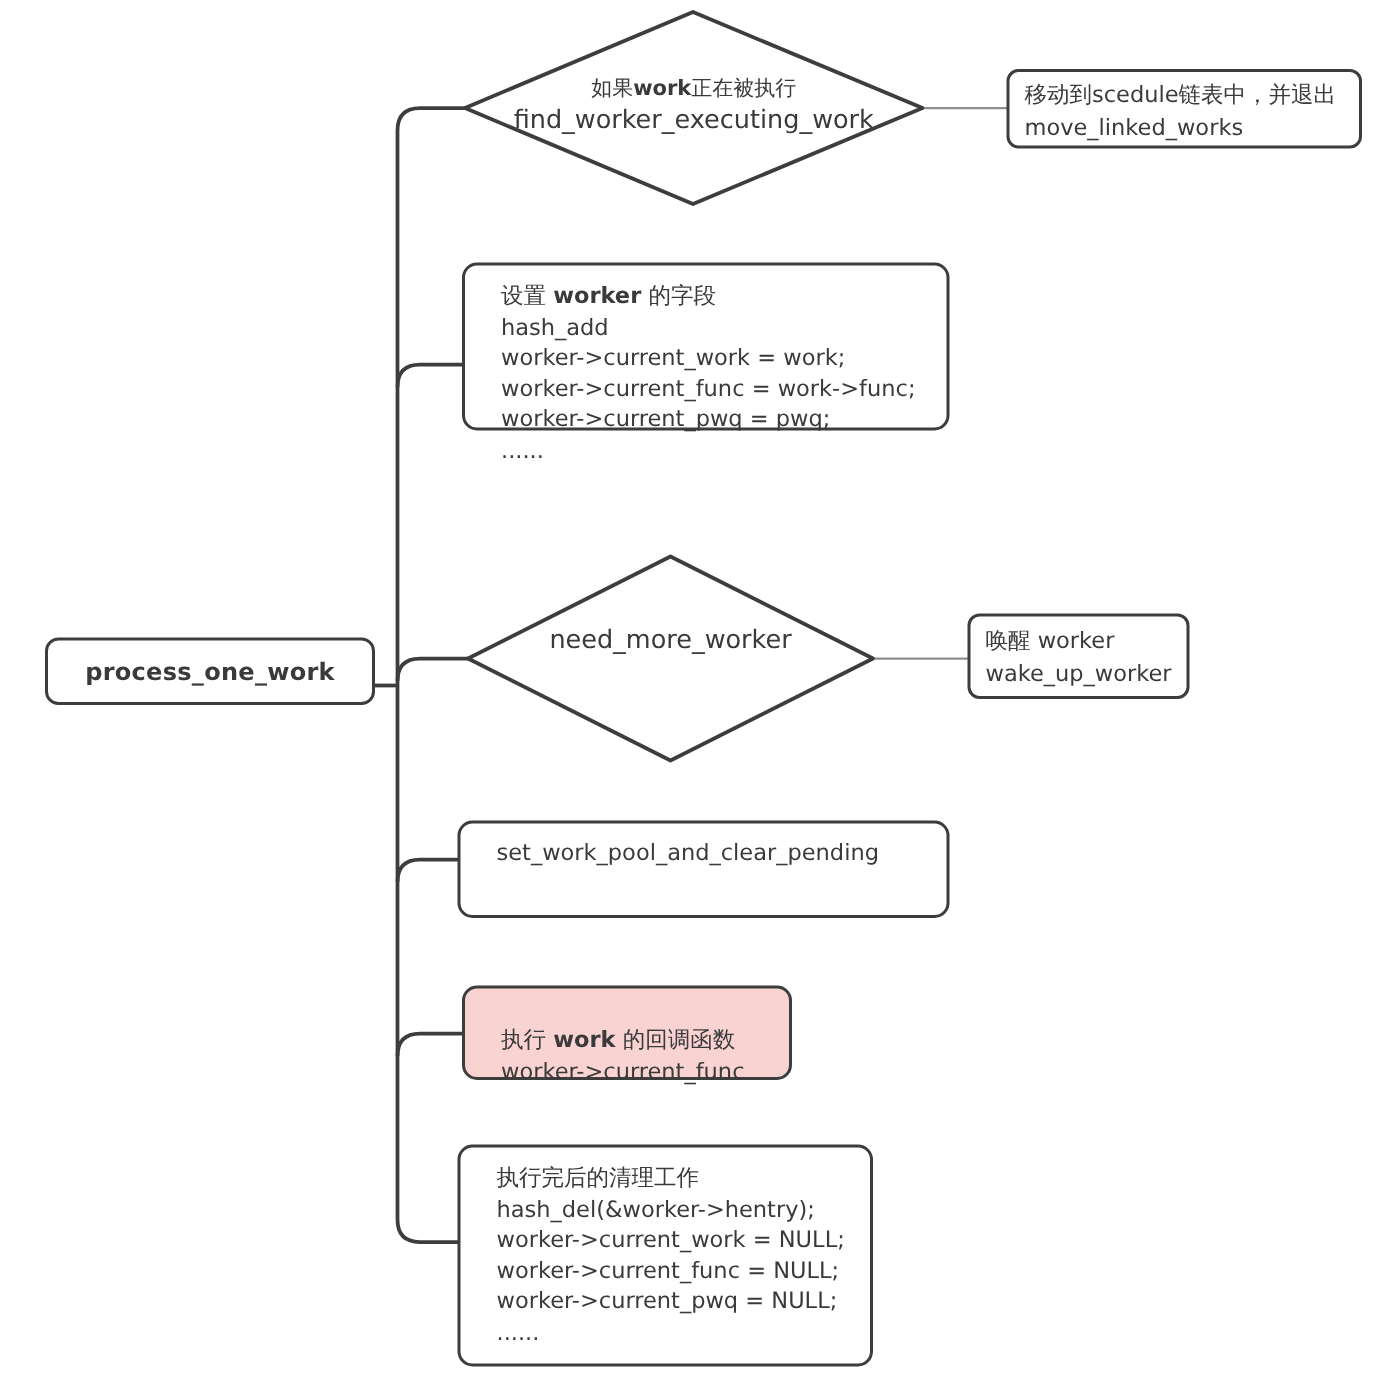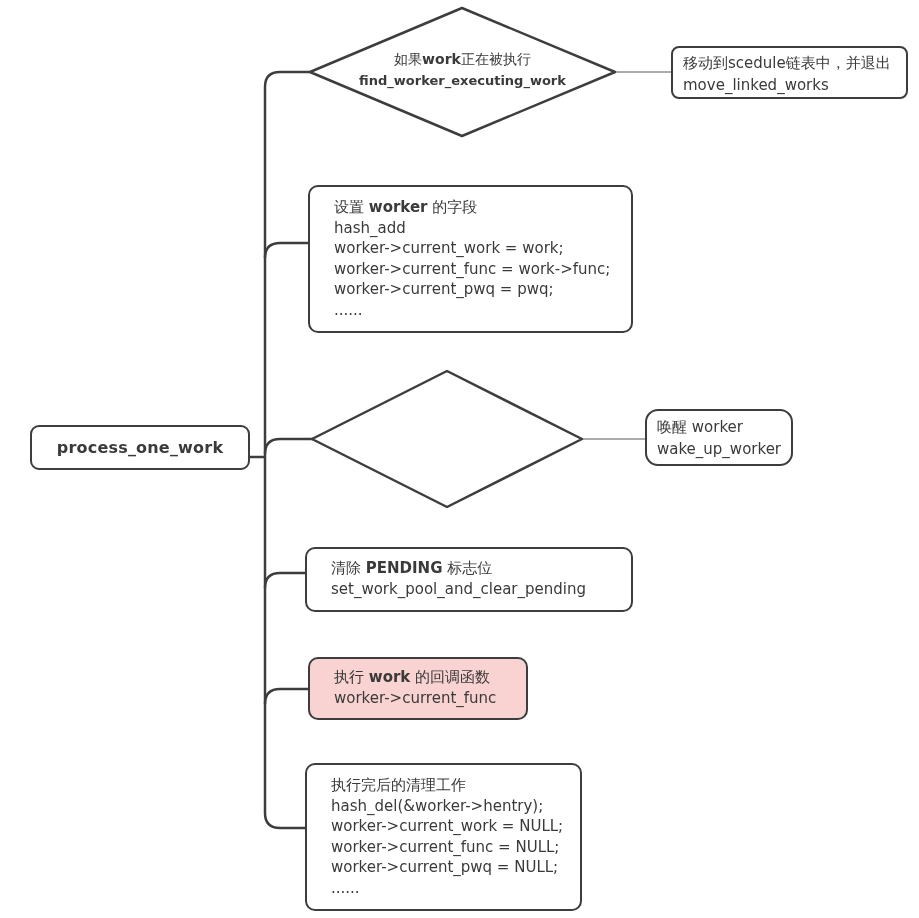--- a/index.html
+++ b/index.html
@@ -21,21 +21,21 @@
     font-weight:bold;font-size:16px;border-radius:9px;letter-spacing:.2px;
   }
   .pbox{padding:10px 6px 0 24px;font-size:15px;line-height:20.5px;white-space:nowrap;}
   .rbox{padding:4px 6px 0 10px;font-size:15px;line-height:22px;border-radius:8px;white-space:nowrap;}
   .code{font-weight:normal;}
   .b{font-weight:bold;}
   .pink{background:var(--pink-fill);}
   .dtext{
     position:absolute;text-align:center;font-size:14px;line-height:21px;white-space:nowrap;
   }
-  .dtext .func{font-weight:bold;font-size:13px;}
+  .dtext .func{font-weight:normal;font-size:17px;}
   svg path,svg polygon{fill:none;}
   .wire{stroke:var(--line);stroke-width:2.5;}
   .wire-thin{stroke:var(--muted-line);stroke-width:1.5;}
   .shape{fill:var(--node-fill);stroke:var(--line);stroke-width:2.5;stroke-linejoin:round;}
 </style>
 </head>
 <body>
 
 <div id="canvas">
 
@@ -64,43 +64,43 @@
   <div class="dtext" style="left:320px;top:49px;width:285px;">
     <div><span>如果</span><span class="b">work</span><span>正在被执行</span></div>
     <div class="func">find_worker_executing_work</div>
   </div>
 
   <div class="node rbox" style="left:671px;top:46px;width:237px;height:53px;">
     <div>移动到scedule链表中，并退出</div>
     <div>move_linked_works</div>
   </div>
 
-  <div class="node pbox" style="left:308px;top:185px;width:325px;height:148px;">
+  <div class="node pbox" style="left:308px;top:175px;width:325px;height:112px;">
     <div><span>设置 </span><span class="b">worker</span><span> 的字段</span></div>
     <div class="code">hash_add</div>
     <div class="code">worker-&gt;current_work = work;</div>
     <div class="code">worker-&gt;current_func = work-&gt;func;</div>
     <div class="code">worker-&gt;current_pwq = pwq;</div>
     <div class="code">......</div>
   </div>
 
   <div class="dtext" style="left:322px;top:416px;width:250px;font-size:15px;line-height:22px;">
+    <div class="func">need_more_worker</div>
   </div>
 
-  <div class="node rbox" style="left:645px;top:409px;width:148px;height:57px;padding-top:5px;border-radius:13px;">
+  <div class="node rbox" style="left:645px;top:409px;width:148px;height:57px;padding-top:5px;">
     <div>唤醒 worker</div>
     <div>wake_up_worker</div>
   </div>
 
   <div class="node pbox" style="left:305px;top:547px;width:328px;height:65px;padding-top:9px;line-height:21px;">
-    <div><span>清除 </span><span class="b">PENDING</span><span> 标志位</span></div>
     <div class="code">set_work_pool_and_clear_pending</div>
   </div>
 
-  <div class="node pbox pink" style="left:308px;top:657px;width:220px;height:63px;padding-top:8px;line-height:21px;">
+  <div class="node pbox pink" style="left:308px;top:657px;width:220px;height:63px;padding-top:24px;line-height:21px;">
     <div><span>执行 </span><span class="b">work</span><span> 的回调函数</span></div>
     <div class="code">worker-&gt;current_func</div>
   </div>
 
   <div class="node pbox" style="left:305px;top:763px;width:277px;height:148px;">
     <div><span>执行完后的清理工作</span><span class="b"></span><span></span></div>
     <div class="code">hash_del(&amp;worker-&gt;hentry);</div>
     <div class="code">worker-&gt;current_work = NULL;</div>
     <div class="code">worker-&gt;current_func = NULL;</div>
     <div class="code">worker-&gt;current_pwq = NULL;</div>

